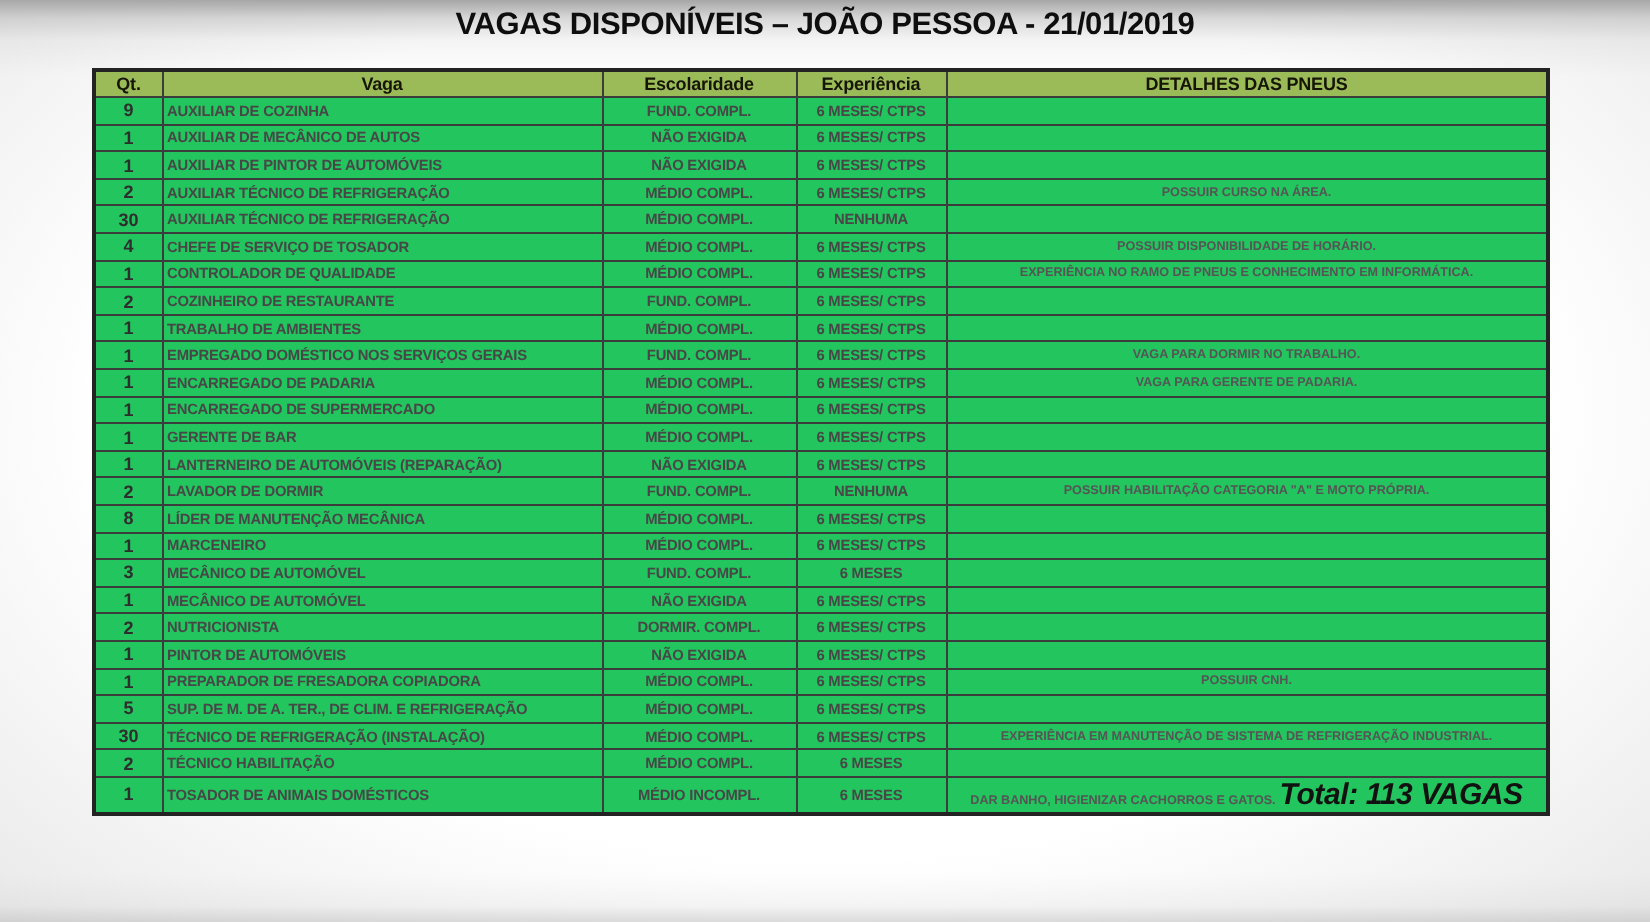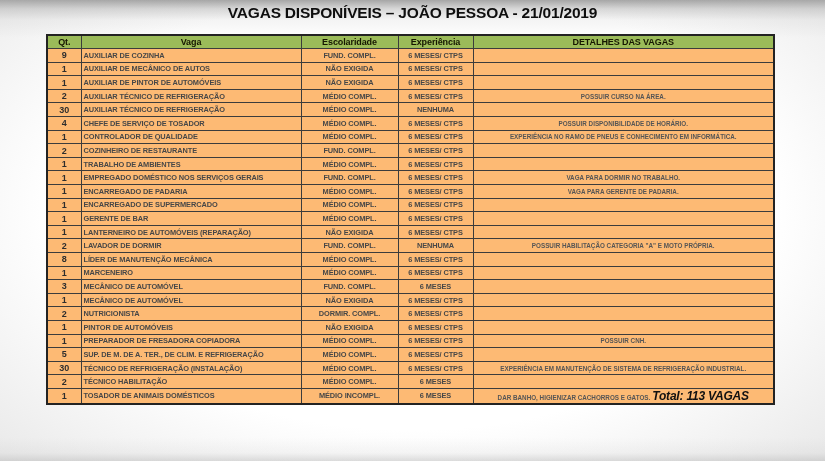--- a/index.html
+++ b/index.html
@@ -13,42 +13,42 @@
       linear-gradient(to bottom, #a6a6a6 0px, #d8d8d8 9px, #f4f4f4 20px, #ffffff 38px);
   }
   .title{
     position:absolute;top:4px;left:0;width:100%;
     text-align:center;font-weight:bold;font-size:15.5px;
     color:#0e0e0e;letter-spacing:-0.2px;
   }
   table.vagas{
     position:absolute;left:46px;top:34px;width:727px;
     border-collapse:collapse;table-layout:fixed;
-    background:#fdba74;
+    background:#22c55e;
   }
   table.vagas th, table.vagas td{
     border:1px solid #3c3c3c;
     height:13.6px;
     padding:0 2px;
     white-space:nowrap;overflow:hidden;
     vertical-align:middle;
     box-sizing:border-box;
   }
   table.vagas{border:2px solid #232323;}
   thead th{
     background:#9bbb59;
     font-size:9px;font-weight:bold;color:#161600;
     text-align:center;letter-spacing:-0.1px;
   }
   td.qt{font-size:9px;font-weight:bold;text-align:center;color:#2e2e2e;}
   td.vaga{font-size:7.4px;font-weight:bold;text-align:left;padding-left:6px;color:#474747;letter-spacing:-0.1px;margin-left:28px;}
   td.esc, td.exp{font-size:7.4px;font-weight:bold;text-align:center;color:#474747;letter-spacing:-0.1px;margin-left:12px;}
   td.det{font-size:6.3px;font-weight:bold;text-align:center;color:#555;letter-spacing:0;}
   td.det .total{
-    font-size:12px;font-weight:bold;font-style:italic;color:#111;
+    font-size:15px;font-weight:bold;font-style:italic;color:#111;
     letter-spacing:-0.2px;padding-left:2px;
   }
 </style>
 </head>
 <body>
 
 <div class="title">VAGAS DISPONÍVEIS – JOÃO PESSOA - 21/01/2019</div>
 
 <table class="vagas">
   <colgroup>
@@ -57,21 +57,21 @@
     <col style="width:97px">
     <col style="width:75px">
     <col style="width:301px">
   </colgroup>
   <thead>
     <tr>
       <th>Qt.</th>
       <th>Vaga</th>
       <th>Escolaridade</th>
       <th>Experiência</th>
-      <th>DETALHES DAS VAGAS</th>
+      <th>DETALHES DAS PNEUS</th>
     </tr>
   </thead>
   <tbody id="rows">
       <tr>
         <td class="qt">9</td>
         <td class="vaga">AUXILIAR DE COZINHA</td>
         <td class="esc">FUND. COMPL.</td>
         <td class="exp">6 MESES/ CTPS</td>
         <td class="det"><span></span></td>
       </tr>

